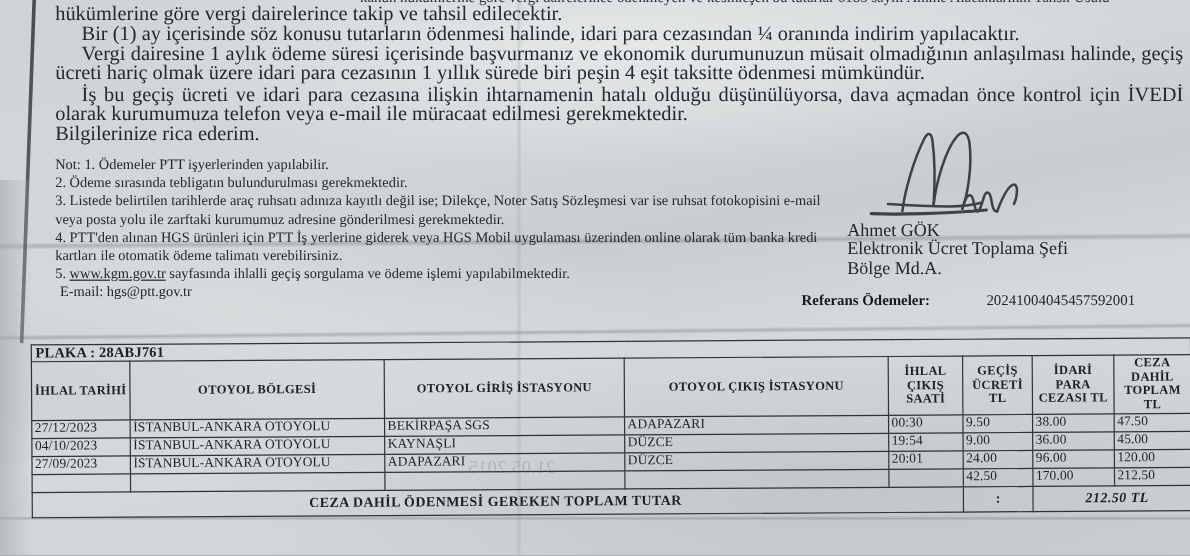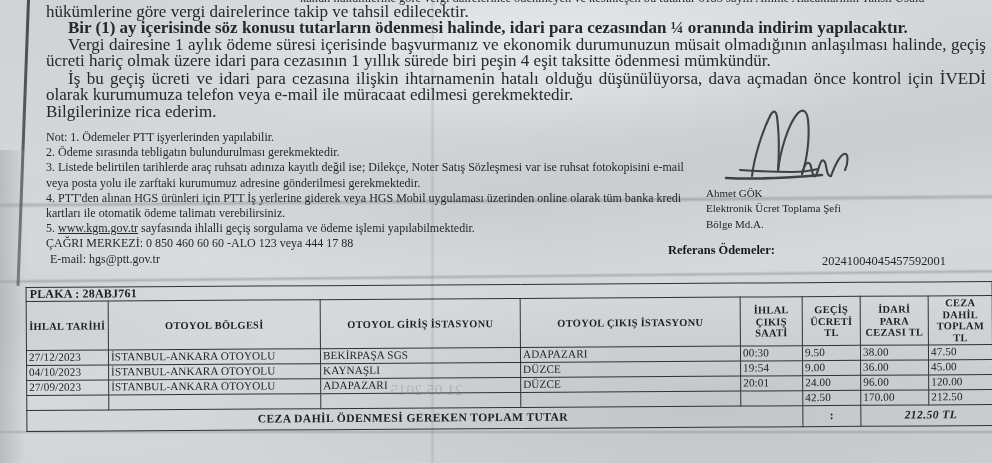--- a/index.html
+++ b/index.html
@@ -95,34 +95,34 @@
   }
   .notes div { white-space: nowrap; }
   .notes .wrapped { white-space: normal; }
   .ul { text-decoration: underline; }
 
   
   .sig-svg { position: absolute; left: 718px; top: 108px; }
   .sig-name {
     position: absolute;
     left: 706px; top: 186px;
-    font-size: 11px;
+    font-size: 15px;
     line-height: 15.4px;
     color: #20262a;
   }
   .refline {
     position: absolute;
     left: 668px; top: 243px;
     font-size: 12.4px;
     color: #15191c;
   }
   .refline b { font-weight: bold; }
   .refnum {
     position: absolute;
-    left: 822px; top: 254px;
+    left: 822px; top: 243px;
     font-size: 12.4px;
     color: #20262a;
   }
 
   
   .tbl-wrap {
     position: absolute;
     left: 26px; top: 284px;
     width: 966px;
     transform: rotate(-0.35deg);
@@ -186,35 +186,34 @@
   <div class="fold-line fold-2"></div>
   <div class="fold-line fold-3"></div>
   <div class="fold-line fold-4"></div>
   <div class="edge-left"></div>
   <div class="edge-left2"></div>
 
   <div class="cut-top">kanun hükümlerine göre vergi dairelerince ödenmeyen ve kesinleşen bu tutarlar 6183 sayılı Amme Alacaklarının Tahsil Usulü</div>
 
   <div class="para" style="left:46px; top:4px; width:430px;">hükümlerine göre vergi dairelerince takip ve tahsil edilecektir.</div>
 
-  <div class="para indent" style="left:46px; top:20px; width:940px;font-weight:bold;">Bir (1) ay içerisinde söz konusu tutarların ödenmesi halinde, idari para cezasından ¼ oranında indirim yapılacaktır.</div>
+  <div class="para indent" style="left:46px; top:20px; width:940px;">Bir (1) ay içerisinde söz konusu tutarların ödenmesi halinde, idari para cezasından ¼ oranında indirim yapılacaktır.</div>
 
   <div class="para indent" style="left:46px; top:37px; width:940px;">Vergi dairesine 1 aylık ödeme süresi içerisinde başvurmanız ve ekonomik durumunuzun müsait olmadığının anlaşılması halinde, geçiş ücreti hariç olmak üzere idari para cezasının 1 yıllık sürede biri peşin 4 eşit taksitte ödenmesi mümkündür.</div>
 
   <div class="para indent" style="left:46px; top:71px; width:940px;">İş bu geçiş ücreti ve idari para cezasına ilişkin ihtarnamenin hatalı olduğu düşünülüyorsa, dava açmadan önce kontrol için İVEDİ olarak kurumumuza telefon veya e-mail ile müracaat edilmesi gerekmektedir.</div>
 
   <div class="para" style="left:46px; top:104px; width:300px;">Bilgilerinize rica ederim.</div>
 
   <div class="notes">
     <div>Not: 1. Ödemeler PTT işyerlerinden yapılabilir.</div>
     <div>2. Ödeme sırasında tebligatın bulundurulması gerekmektedir.</div>
     <div class="wrapped" style="width:645px;">3. Listede belirtilen tarihlerde araç ruhsatı adınıza kayıtlı değil ise; Dilekçe, Noter Satış Sözleşmesi var ise ruhsat fotokopisini e-mail veya posta yolu ile zarftaki kurumumuz adresine gönderilmesi gerekmektedir.</div>
     <div class="wrapped" style="width:645px;">4. PTT'den alınan HGS ürünleri için PTT İş yerlerine giderek veya HGS Mobil uygulaması üzerinden online olarak tüm banka kredi kartları ile otomatik ödeme talimatı verebilirsiniz.</div>
     <div><span>5. </span><span class="ul">www.kgm.gov.tr</span><span> sayfasında ihlalli geçiş sorgulama ve ödeme işlemi yapılabilmektedir.</span></div>
-    <div>ÇAĞRI MERKEZİ: 0 850 460 60 60 -ALO 123 veya 444 17 88</div>
     <div style="padding-left:4px;">E-mail: hgs@ptt.gov.tr</div>
   </div>
 
   <svg class="sig-svg" width="170" height="82" viewBox="0 0 170 82">
     <g fill="none" stroke="#3c4348" stroke-width="2.1" stroke-linecap="round" stroke-linejoin="round">
       <path d="M34,68 C36,50 44,24 52,8 C55,2 58,2 59,9 C61,24 61,48 60,63"></path>
       <path d="M60,63 C62,44 70,16 80,5 C85,0 89,3 90,12 C92,30 89,52 84,66"></path>
       <path d="M22,62 C36,63 55,64 74,64 C84,64 92,63 100,61"></path>
       <path d="M84,66 C86,58 89,52 92,56 C94,60 94,66 96,68 C98,70 100,62 102,56 C104,50 107,52 108,58 C109,64 110,69 113,68"></path>
       <path d="M113,68 C116,60 121,48 126,46 C131,44 130,56 127,62"></path>

